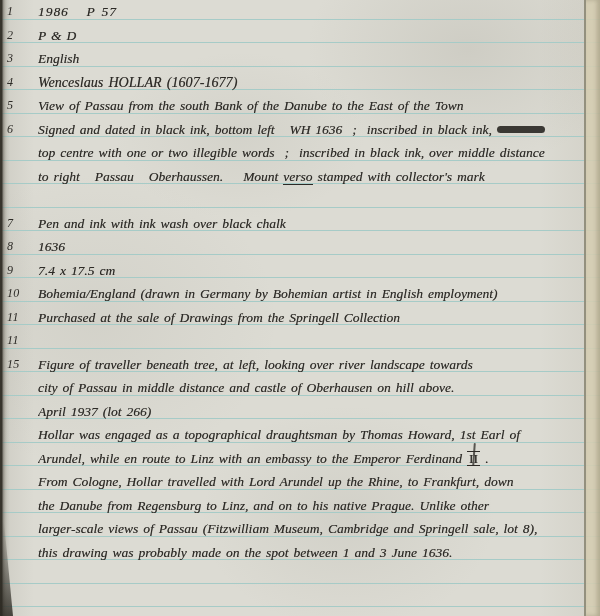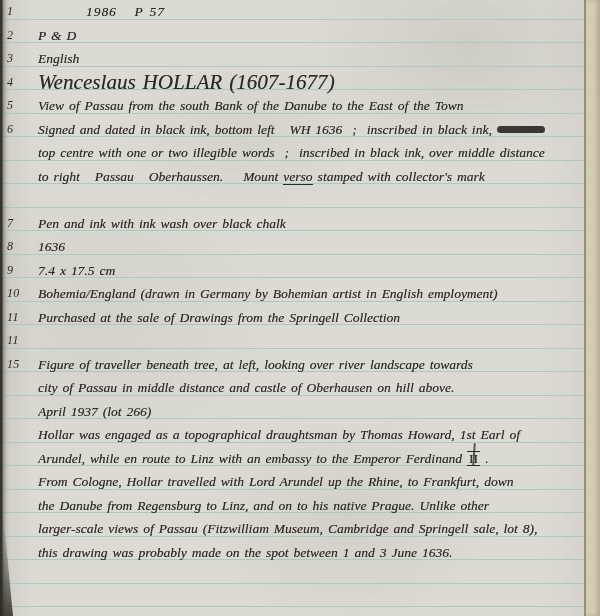--- a/index.html
+++ b/index.html
@@ -28,22 +28,22 @@
   .num {
     flex:0 0 31px; padding-left:7px;
     font-size:12px; letter-spacing:.3px;
   }
   .txt {
     flex:1; white-space:pre; overflow:hidden;
     margin-right:16px;
     font-size:13.4px; letter-spacing:.05px; word-spacing:1.6px;
     text-shadow:.25px 0 0 rgba(44,42,38,.55);
   }
-  .row:nth-child(4) .txt { font-size:21px; }           
-  .row:nth-child(1) .txt { letter-spacing:1px;margin-left:48px; }
+  .row:nth-child(4) .txt { font-size:14px; }           
+  .row:nth-child(1) .txt { letter-spacing:1px; }
   .s-u { border-bottom:1.3px solid var(--ink,#2c2a26); } 
   .s-o {                                                  
     display:inline-block; border:1.4px solid var(--ink,#2c2a26);
     border-radius:50%; padding:16px 5px; line-height:15px; height:16px;margin-top:28px;
   }
   .s-x {                                                  
     display:inline-block; width:48px; height:7px;
     background:var(--ink,#2c2a26); border-radius:3.5px; opacity:.92;
     vertical-align:1px;
   }

